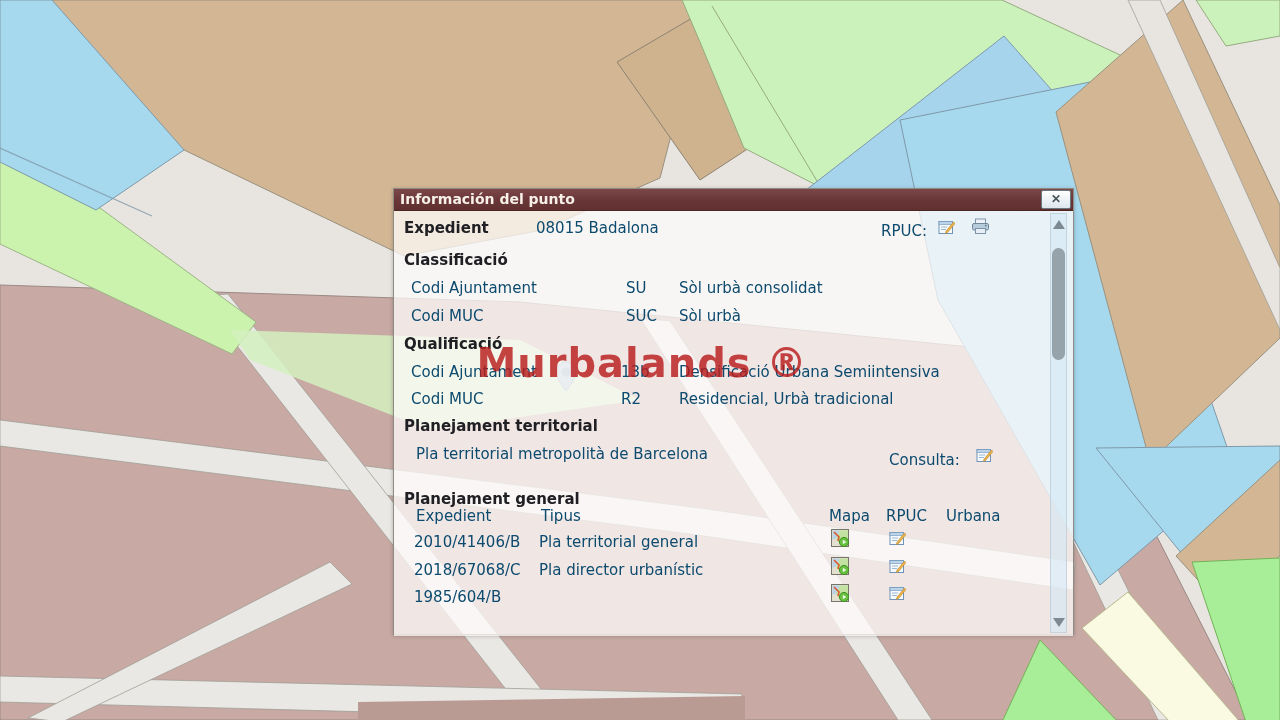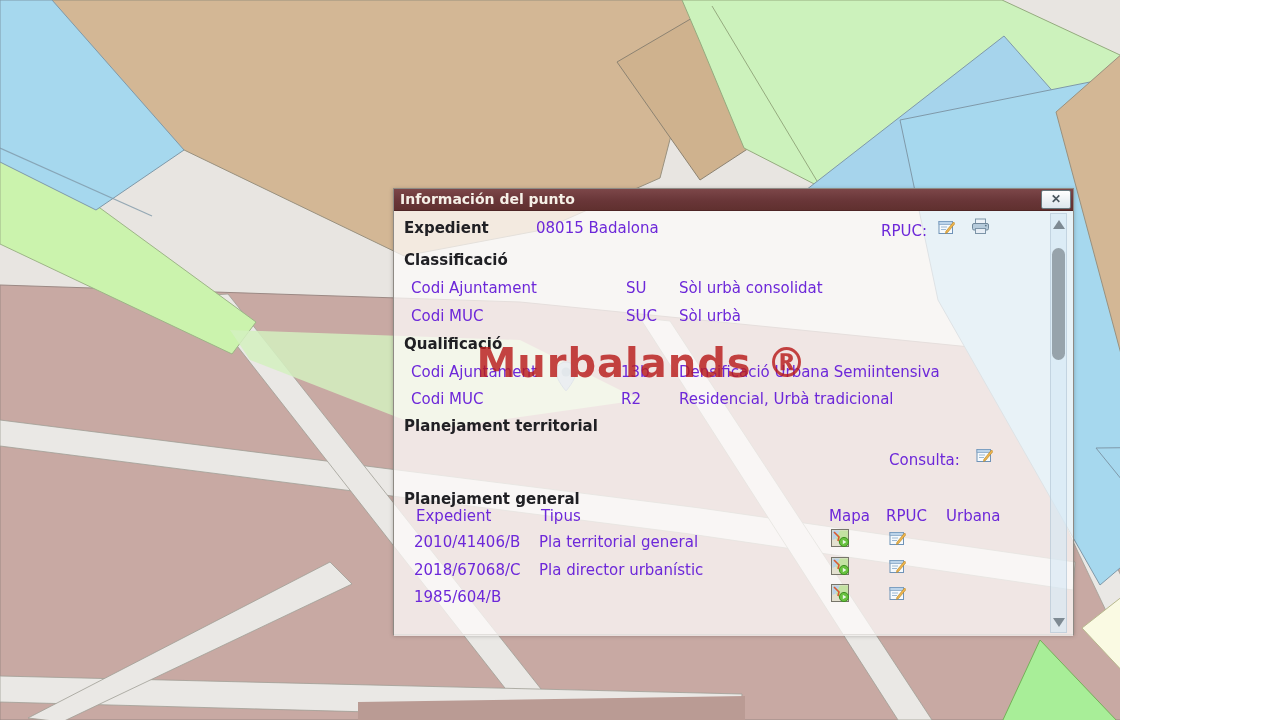--- a/index.html
+++ b/index.html
@@ -1,30 +1,30 @@
 <!DOCTYPE html>
 <html><head>
 <meta charset="utf-8">
 <style>
   html,body{margin:0;padding:0;}
   body{font-family:"DejaVu Sans","Liberation Sans",sans-serif;}
-  .stage{position:relative;width:1120px;height:720px;overflow:hidden;background:#e8e5e1;}
+  .stage{position:relative;width:1280px;height:720px;overflow:hidden;background:#e8e5e1;}
   .map{position:absolute;left:0;top:0;width:1280px;height:720px;}
 
   
   .popup{position:absolute;left:393px;top:188px;width:681px;height:447px;
          border:1px solid #8e8a84;box-sizing:border-box;box-shadow:0 1px 4px rgba(0,0,0,.25);}
   .titlebar{position:relative;height:22px;background:linear-gradient(180deg,#7c4749 0%,#693638 55%,#60302f 100%);
             border-bottom:1px solid #4e2525;box-sizing:border-box;}
   .title{position:absolute;left:6px;top:2px;font-size:14px;font-weight:bold;color:#f6f0e7;white-space:nowrap;}
   .close{position:absolute;right:2px;top:1px;width:30px;height:19px;padding:0;
          background:linear-gradient(#ffffff,#dde6ed);border:1px solid #69797f;border-radius:2px;
          font-size:12px;font-weight:bold;color:#4b575f;line-height:17px;text-align:center;cursor:pointer;}
   .pbody{position:relative;height:425px;background:rgba(253,251,249,0.75);box-sizing:border-box;}
-  .t{position:absolute;font-size:15px;color:#6d28d9;white-space:nowrap;}
+  .t{position:absolute;font-size:15px;color:#0c4a6e;white-space:nowrap;}
   .hd{font-weight:bold;color:#202024;}
   .ico{position:absolute;cursor:pointer;}
 
   
   .sbar{position:absolute;left:656px;top:2px;width:17px;height:420px;
         background:rgba(211,232,245,0.6);border:1px solid rgba(150,170,185,0.35);box-sizing:border-box;}
   .sb-btn{position:absolute;left:0;width:15px;height:16px;display:flex;align-items:center;justify-content:center;cursor:pointer;}
   .sb-up{top:2px;} .sb-down{bottom:2px;}
   .tri-up{width:0;height:0;border-left:6px solid transparent;border-right:6px solid transparent;border-bottom:9px solid #7e8a93;}
   .tri-down{width:0;height:0;border-left:6px solid transparent;border-right:6px solid transparent;border-top:9px solid #7e8a93;}
@@ -127,20 +127,21 @@
 
       <span class="t hd" style="left:10px;top:124px;">Qualificació</span>
       <span class="t" style="left:17px;top:152px;">Codi Ajuntament</span>
       <span class="t" style="left:227px;top:152px;">13b</span>
       <span class="t" style="left:285px;top:152px;">Densificació Urbana Semiintensiva</span>
       <span class="t" style="left:17px;top:179px;">Codi MUC</span>
       <span class="t" style="left:227px;top:179px;">R2</span>
       <span class="t" style="left:285px;top:179px;">Residencial, Urbà tradicional</span>
 
       <span class="t hd" style="left:10px;top:206px;">Planejament territorial</span>
+      <span class="t" style="left:22px;top:234px;">Pla territorial metropolità de Barcelona</span>
       <span class="t" style="left:495px;top:240px;">Consulta:</span>
       <span class="ico" style="left:582px;top:236px;">
         <svg width="17" height="17" viewBox="0 0 17 17">
             <rect x="1" y="2.5" width="13.5" height="12" fill="#f6fafd" stroke="#6f93b8"></rect>
             <rect x="1" y="2.5" width="13.5" height="3" fill="#bcd4ea" stroke="#6f93b8" stroke-width="0.6"></rect>
             <line x1="3" y1="8" x2="9" y2="8" stroke="#9db8d2"></line>
             <line x1="3" y1="10.5" x2="8" y2="10.5" stroke="#9db8d2"></line>
             <polygon points="15.5,3 17,4.5 9.5,13.5 7.5,14.5 8,12.2" fill="#f0b54d" stroke="#b98a2e" stroke-width="0.7"></polygon>
           </svg>
       </span>

